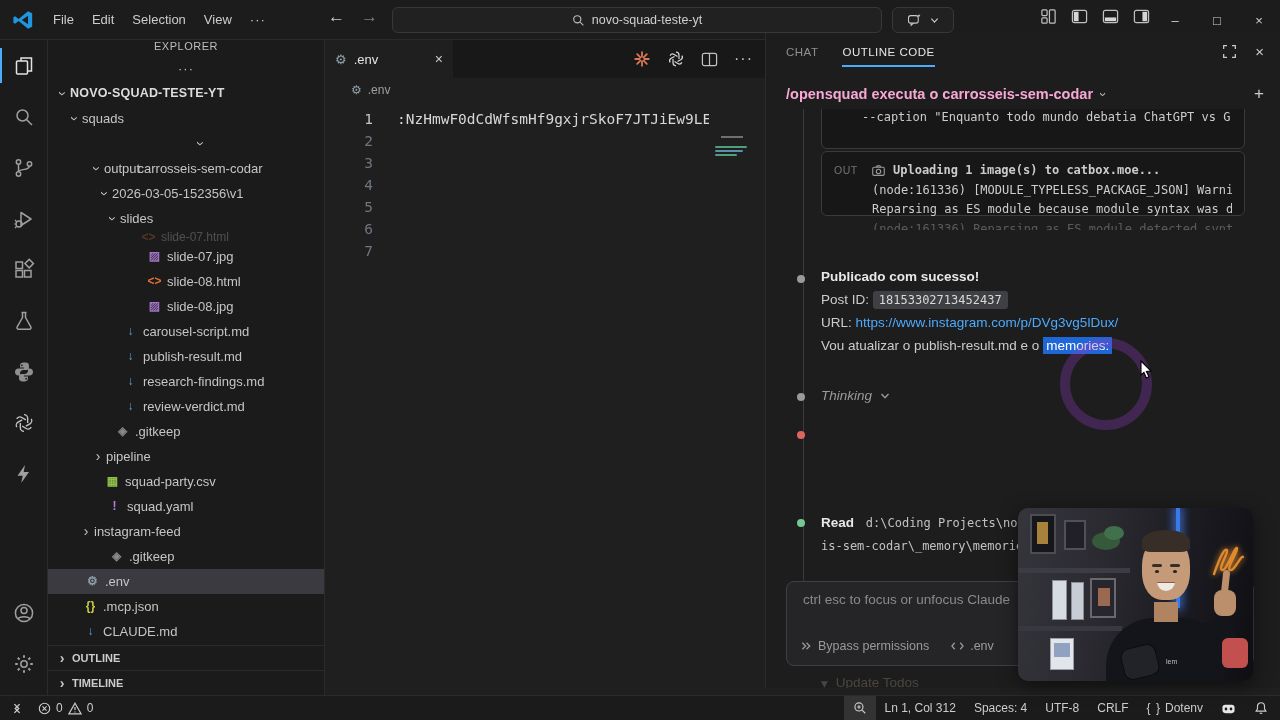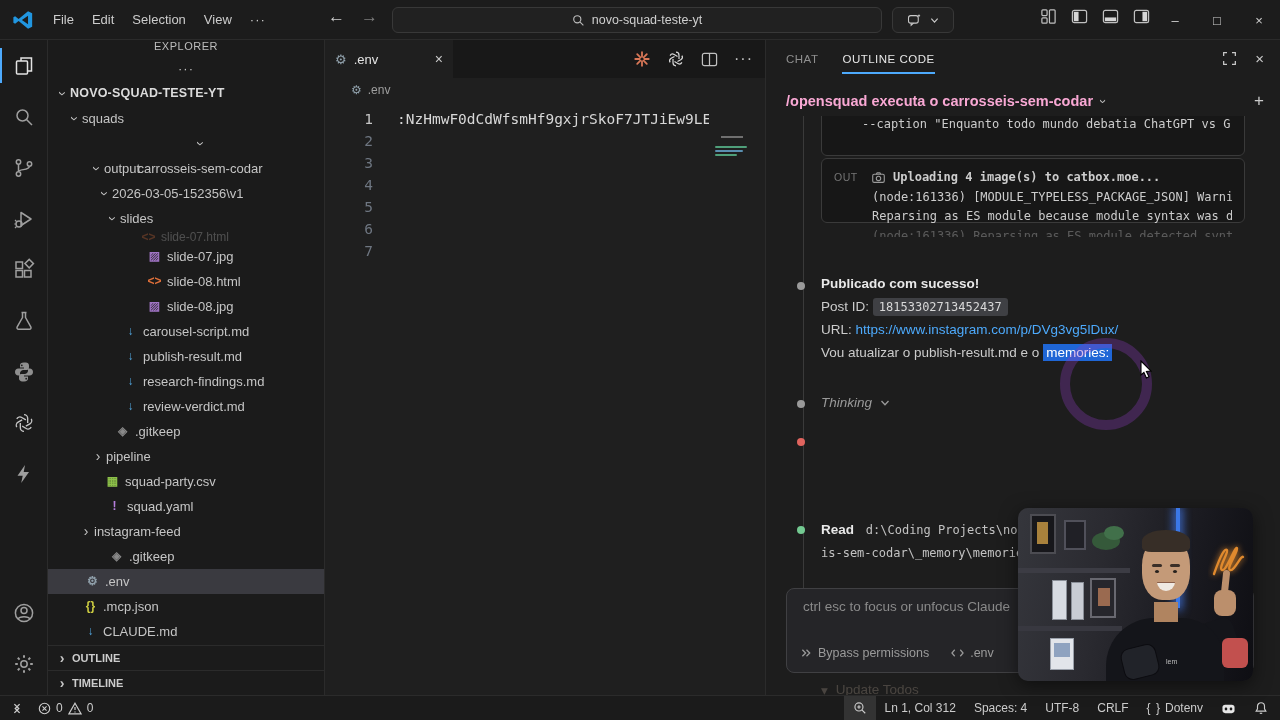--- a/index.html
+++ b/index.html
@@ -66,21 +66,21 @@
   .breadcrumb { position:absolute; top:38px; left:0; right:0; height:24px; display:flex; align-items:center; gap:6px; padding-left:26px; font-size:12px; color:#9f9f9f; }
   .code-area { position:absolute; top:62px; left:0; right:0; bottom:0; }
   .linenums { position:absolute; top:6px; left:0; width:48px; text-align:right; font-size:14.5px; line-height:22px; color:#6e7681; font-family:"DejaVu Sans Mono", monospace; }
   .linenums .cur { color:#c6c6c6; }
   .codeline { position:absolute; top:6px; left:72px; right:56px; font-size:14.5px; line-height:22px; color:#d7d7d7; white-space:nowrap; overflow:hidden; font-family:"DejaVu Sans Mono", monospace; }
   .minimap { position:absolute; top:0; right:4px; width:50px; bottom:0; background:#1f1f1f; }
   .mm-mark { position:absolute; height:2px; border-radius:1px; }
   .overview-dash { position:absolute; top:34px; right:22px; width:22px; height:2px; background:#6f6f6f; }
 
   
-  .rightpanel { position:absolute; top:40px; left:765px; width:515px; height:655px; background:#1d1d1d; border-left:1px solid #2b2b2b; overflow:hidden; }
+  .rightpanel { position:absolute; top:33px; left:765px; width:515px; height:655px; background:#1d1d1d; border-left:1px solid #2b2b2b; overflow:hidden; }
   .rp-tabs { position:absolute; top:0; left:0; right:0; height:38px; display:flex; align-items:center; padding-left:20px; gap:24px; }
   .rp-tab { font-size:11.5px; letter-spacing:.5px; color:#8f8f8f; height:38px; display:flex; align-items:center; position:relative; }
   .rp-tab.active { color:#e7e7e7; }
   .rp-tab.active::after { content:""; position:absolute; left:0; right:0; bottom:4px; height:2px; background:#4daafc; }
   .rp-tab-actions { position:absolute; right:16px; top:10px; display:flex; gap:18px; align-items:center; }
   .session-row { position:absolute; top:46px; left:20px; right:16px; height:30px; display:flex; align-items:center; gap:8px; }
   .session-title { font-size:14.5px; font-weight:bold; color:#f9a8d4; }
   .session-chev { color:#bdbdbd; font-size:13px; display:inline-block; transform:rotate(90deg); }
   .session-add { margin-left:auto; font-size:17px; color:#cccccc; }
   .chat-content { position:absolute; top:76px; left:0; right:0; bottom:0; overflow:hidden; }
@@ -522,21 +522,21 @@
       </div>
 
       <div class="blk codebox outbox">
         <div class="outrow0">
           <span class="out-label">OUT</span>
           <svg width="13" height="11" viewBox="0 0 14 12" style="margin-top:4px;flex:0 0 13px;">
               <rect x="0.7" y="2.5" width="12.6" height="8.8" rx="1.5" fill="none" stroke="#9a9a9a" stroke-width="1.2"></rect>
               <circle cx="7" cy="7" r="2.4" fill="none" stroke="#9a9a9a" stroke-width="1.2"></circle>
               <path d="M4.5 2.5 5.5 1h3l1 1.5" fill="none" stroke="#9a9a9a" stroke-width="1.2"></path>
             </svg>
-          <span class="mono" style="font-weight:bold;">Uploading 4 image(s) to catbox.moe...</span>
+          <span class="mono" style="font-weight:bold;">Uploading 1 image(s) to catbox.moe...</span>
         </div>
         <div class="out-lines">
             <div class="mono">(node:161336) [MODULE_TYPELESS_PACKAGE_JSON] Warning:</div>
             <div class="mono">Reparsing as ES module because module syntax was dete</div>
           </div>
         <div class="out-faded mono">(node:161336) Reparsing as ES module detected syntax</div>
       </div>
 
       <span class="bullet" style="top:166px;background:#9a9a9a;"></span>
       <div class="blk" style="top:160px;">

